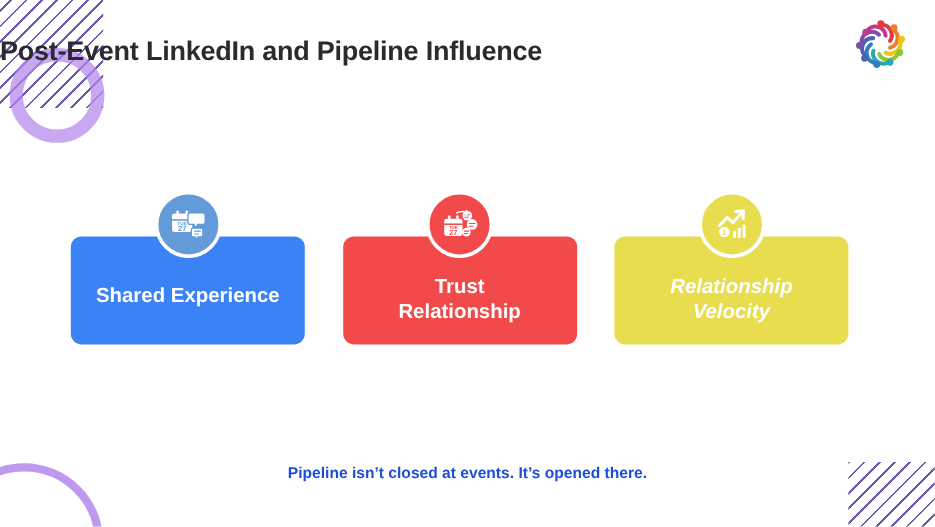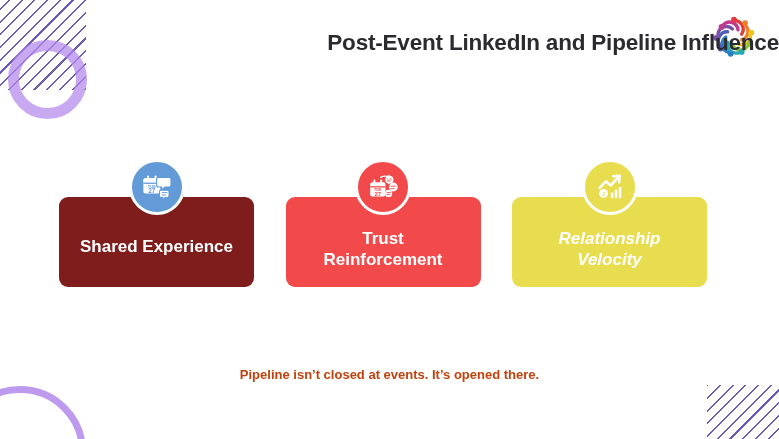--- a/index.html
+++ b/index.html
@@ -61,21 +61,21 @@
   .logo {
     position: absolute;
     right: 21px; top: 13px;
     width: 48px; height: 48px;
   }
 
   
   .title {
     position: absolute;
     left: 0; right: 0; top: 30px;
-    text-align: right;
+    text-align: left;
     font-size: 22.5px;
     font-weight: bold;
     color: #2b2b2f;
     letter-spacing: -0.2px;
   }
 
   
   .cards {
     position: absolute;
     left: 59px; top: 197px;
@@ -96,21 +96,21 @@
   }
   .card-label {
     text-align: center;
     color: #ffffff;
     font-weight: bold;
     font-size: 17px;
     line-height: 1.25;
     white-space: pre-line;
     margin-top: 10px;
   }
-  .card-1 { background: #7f1d1d; }
+  .card-1 { background: #3b82f6; }
   .card-2 { background: #f2494a; }
   .card-3 { background: #e8dd4e; font-style: italic; }
   .card-2 .card-label, .card-3 .card-label { margin-top: 14px; }
 
   .icon-badge {
     position: absolute;
     top: -38px;
     left: 50%;
     transform: translateX(-50%);
     width: 56px; height: 56px;
@@ -121,25 +121,25 @@
     align-items: center;
     justify-content: center;
   }
   .badge-1 { background: #629bd7; }
   .badge-2 { background: #f2494a; }
   .badge-3 { background: #e8dd4e; }
 
   
   .caption {
     position: absolute;
-    left: 0; right: 0; top: 367px;
+    left: 0; right: 0; top: 386px;
     text-align: center;
     font-size: 13px;
     font-weight: bold;
-    color: #c2410c;
+    color: #1d4ed8;
   }
 </style>
 </head>
 <body>
 
 <div class="slide">
 
   <div class="deco deco-stripes-tl"></div>
   <div class="deco deco-ring-tl"></div>
   <div class="deco deco-arc-bl"></div>
@@ -233,21 +233,21 @@
             <line x1="30" y1="19" x2="36" y2="19"></line>
             <line x1="30" y1="22" x2="34" y2="22"></line>
             <line x1="25" y1="27" x2="29.5" y2="27"></line>
             <line x1="25" y1="29.5" x2="28.5" y2="29.5"></line>
           </g>
           <path d="M17 8 q6 -3 11 0" fill="none" stroke="#ffffff" stroke-width="1.5" stroke-linecap="round"></path>
           <path d="M27 5.5 l2.5 2.5 l-3 2" fill="none" stroke="#ffffff" stroke-width="1.5" stroke-linecap="round" stroke-linejoin="round"></path>
         </svg>
       </div>
       <div class="card-label">Trust
-Reinforcement</div>
+Relationship</div>
     </div>
 
     <div class="card card-3">
       <div class="icon-badge badge-3">
         <svg viewBox="0 0 40 40" width="32" height="32" aria-hidden="true">
           <path d="M7 21 L15 13 L21 18 L31 7" fill="none" stroke="#ffffff" stroke-width="3.2" stroke-linecap="round" stroke-linejoin="round"></path>
           <path d="M24 6.5 L32 6 L31.5 14" fill="none" stroke="#ffffff" stroke-width="3.2" stroke-linecap="round" stroke-linejoin="round"></path>
           <circle cx="12" cy="28" r="5.5" fill="#ffffff"></circle>
           <text x="12" y="31" font-family="Liberation Sans, sans-serif" font-size="7.5" font-weight="bold" fill="#e8dd4e" text-anchor="middle">1</text>
           <g fill="#ffffff">

